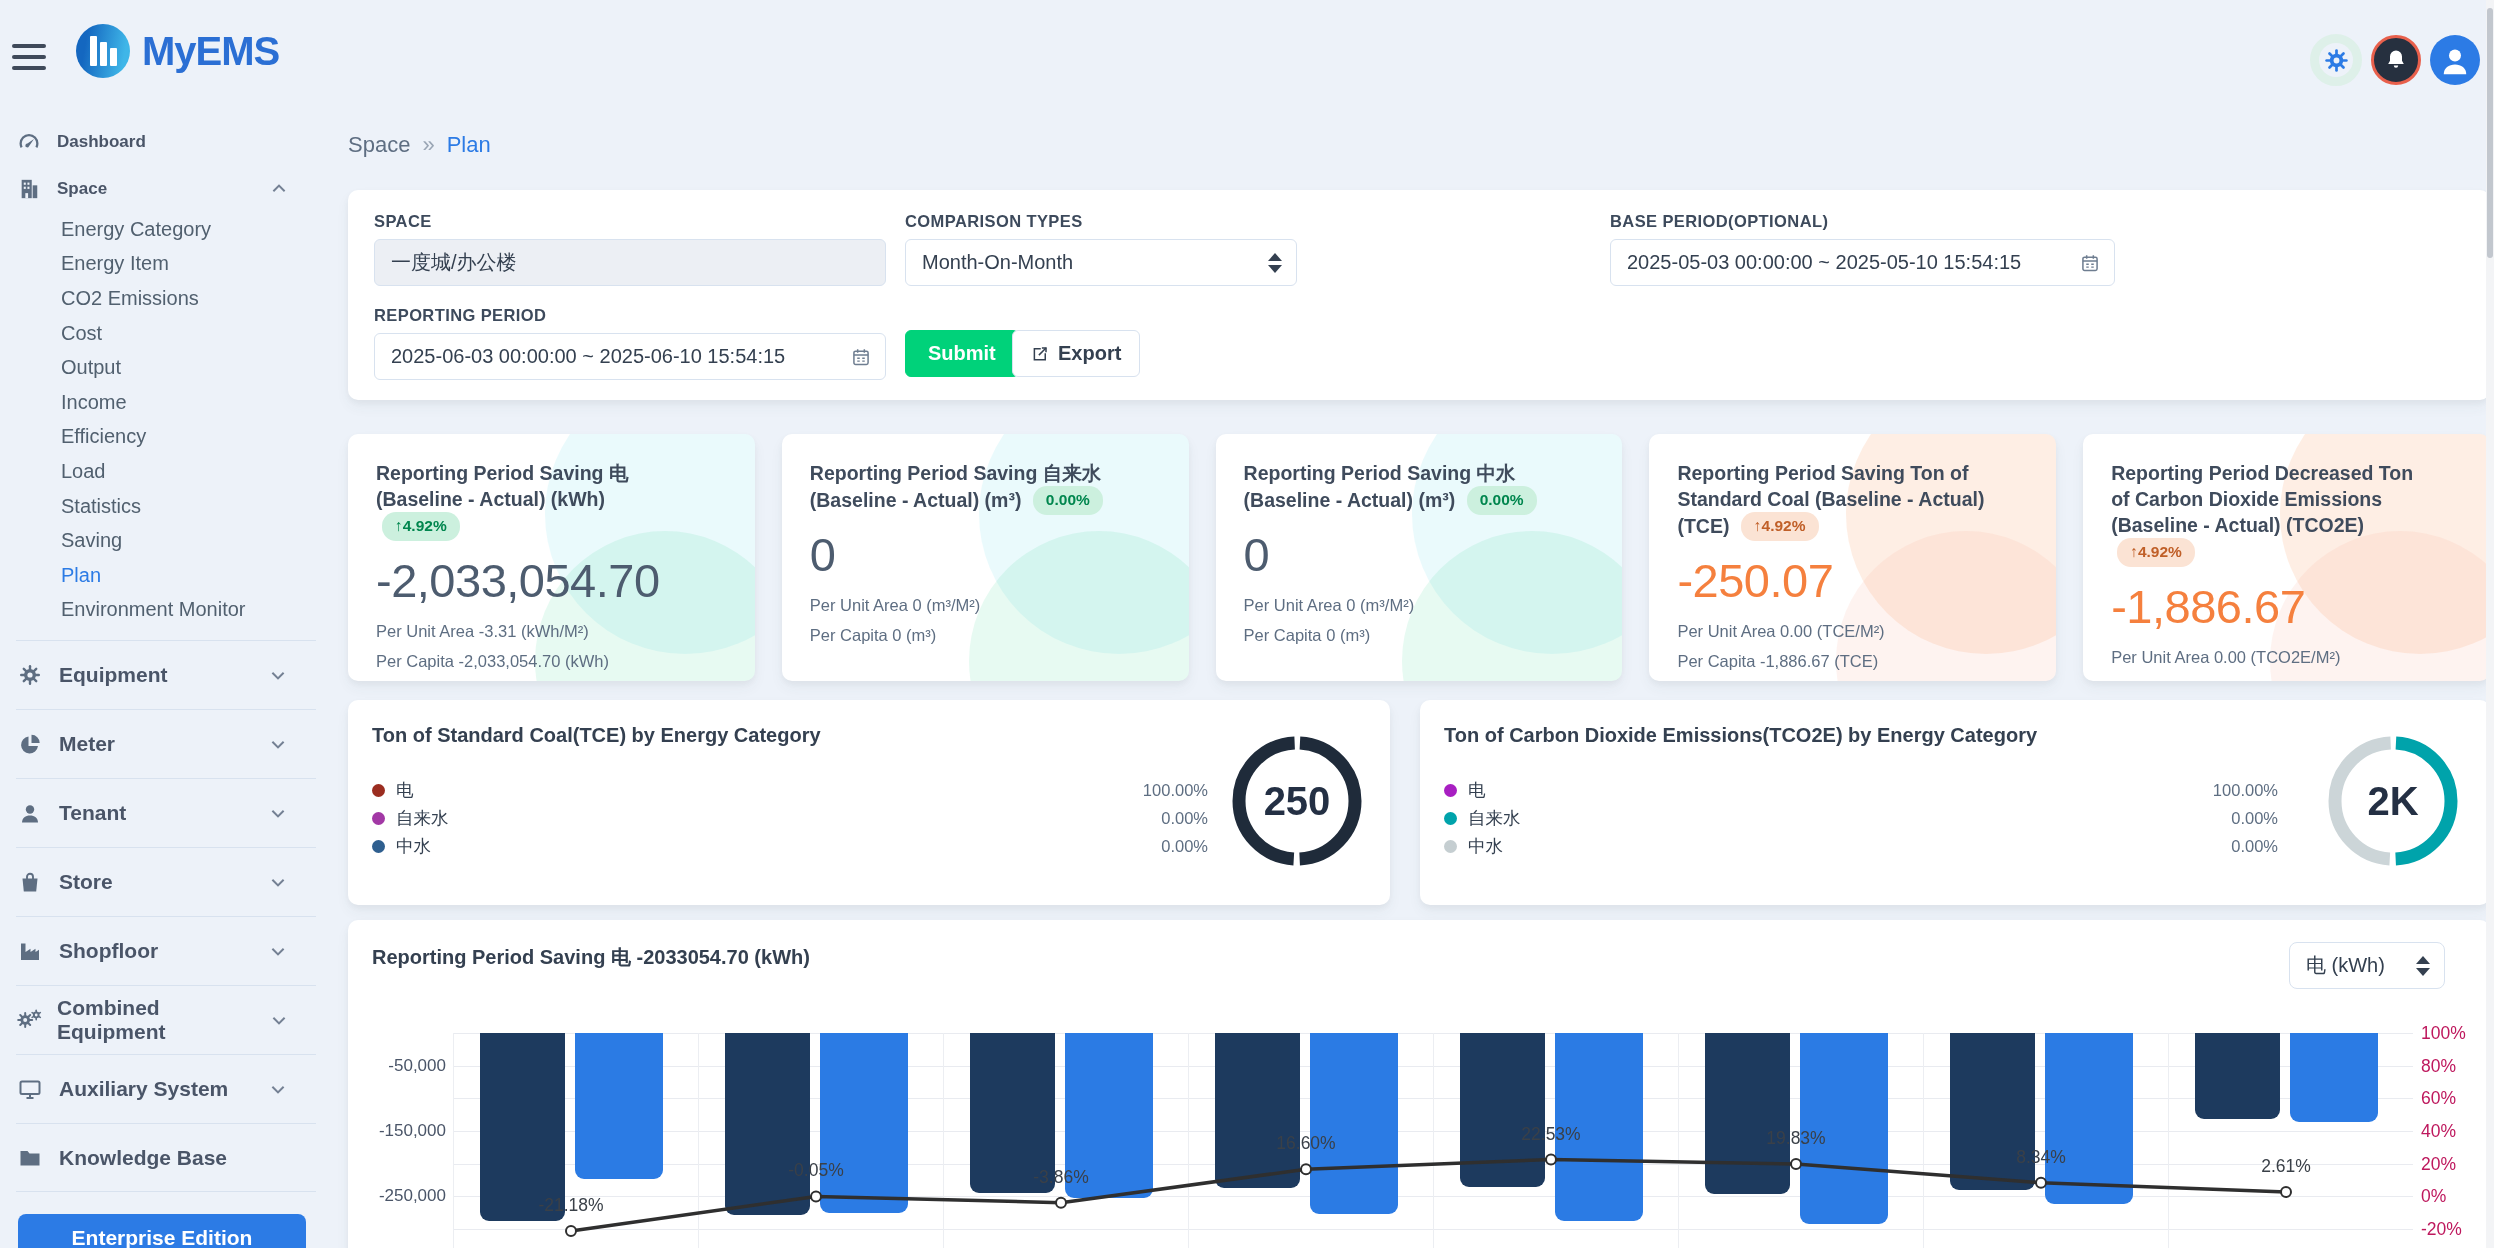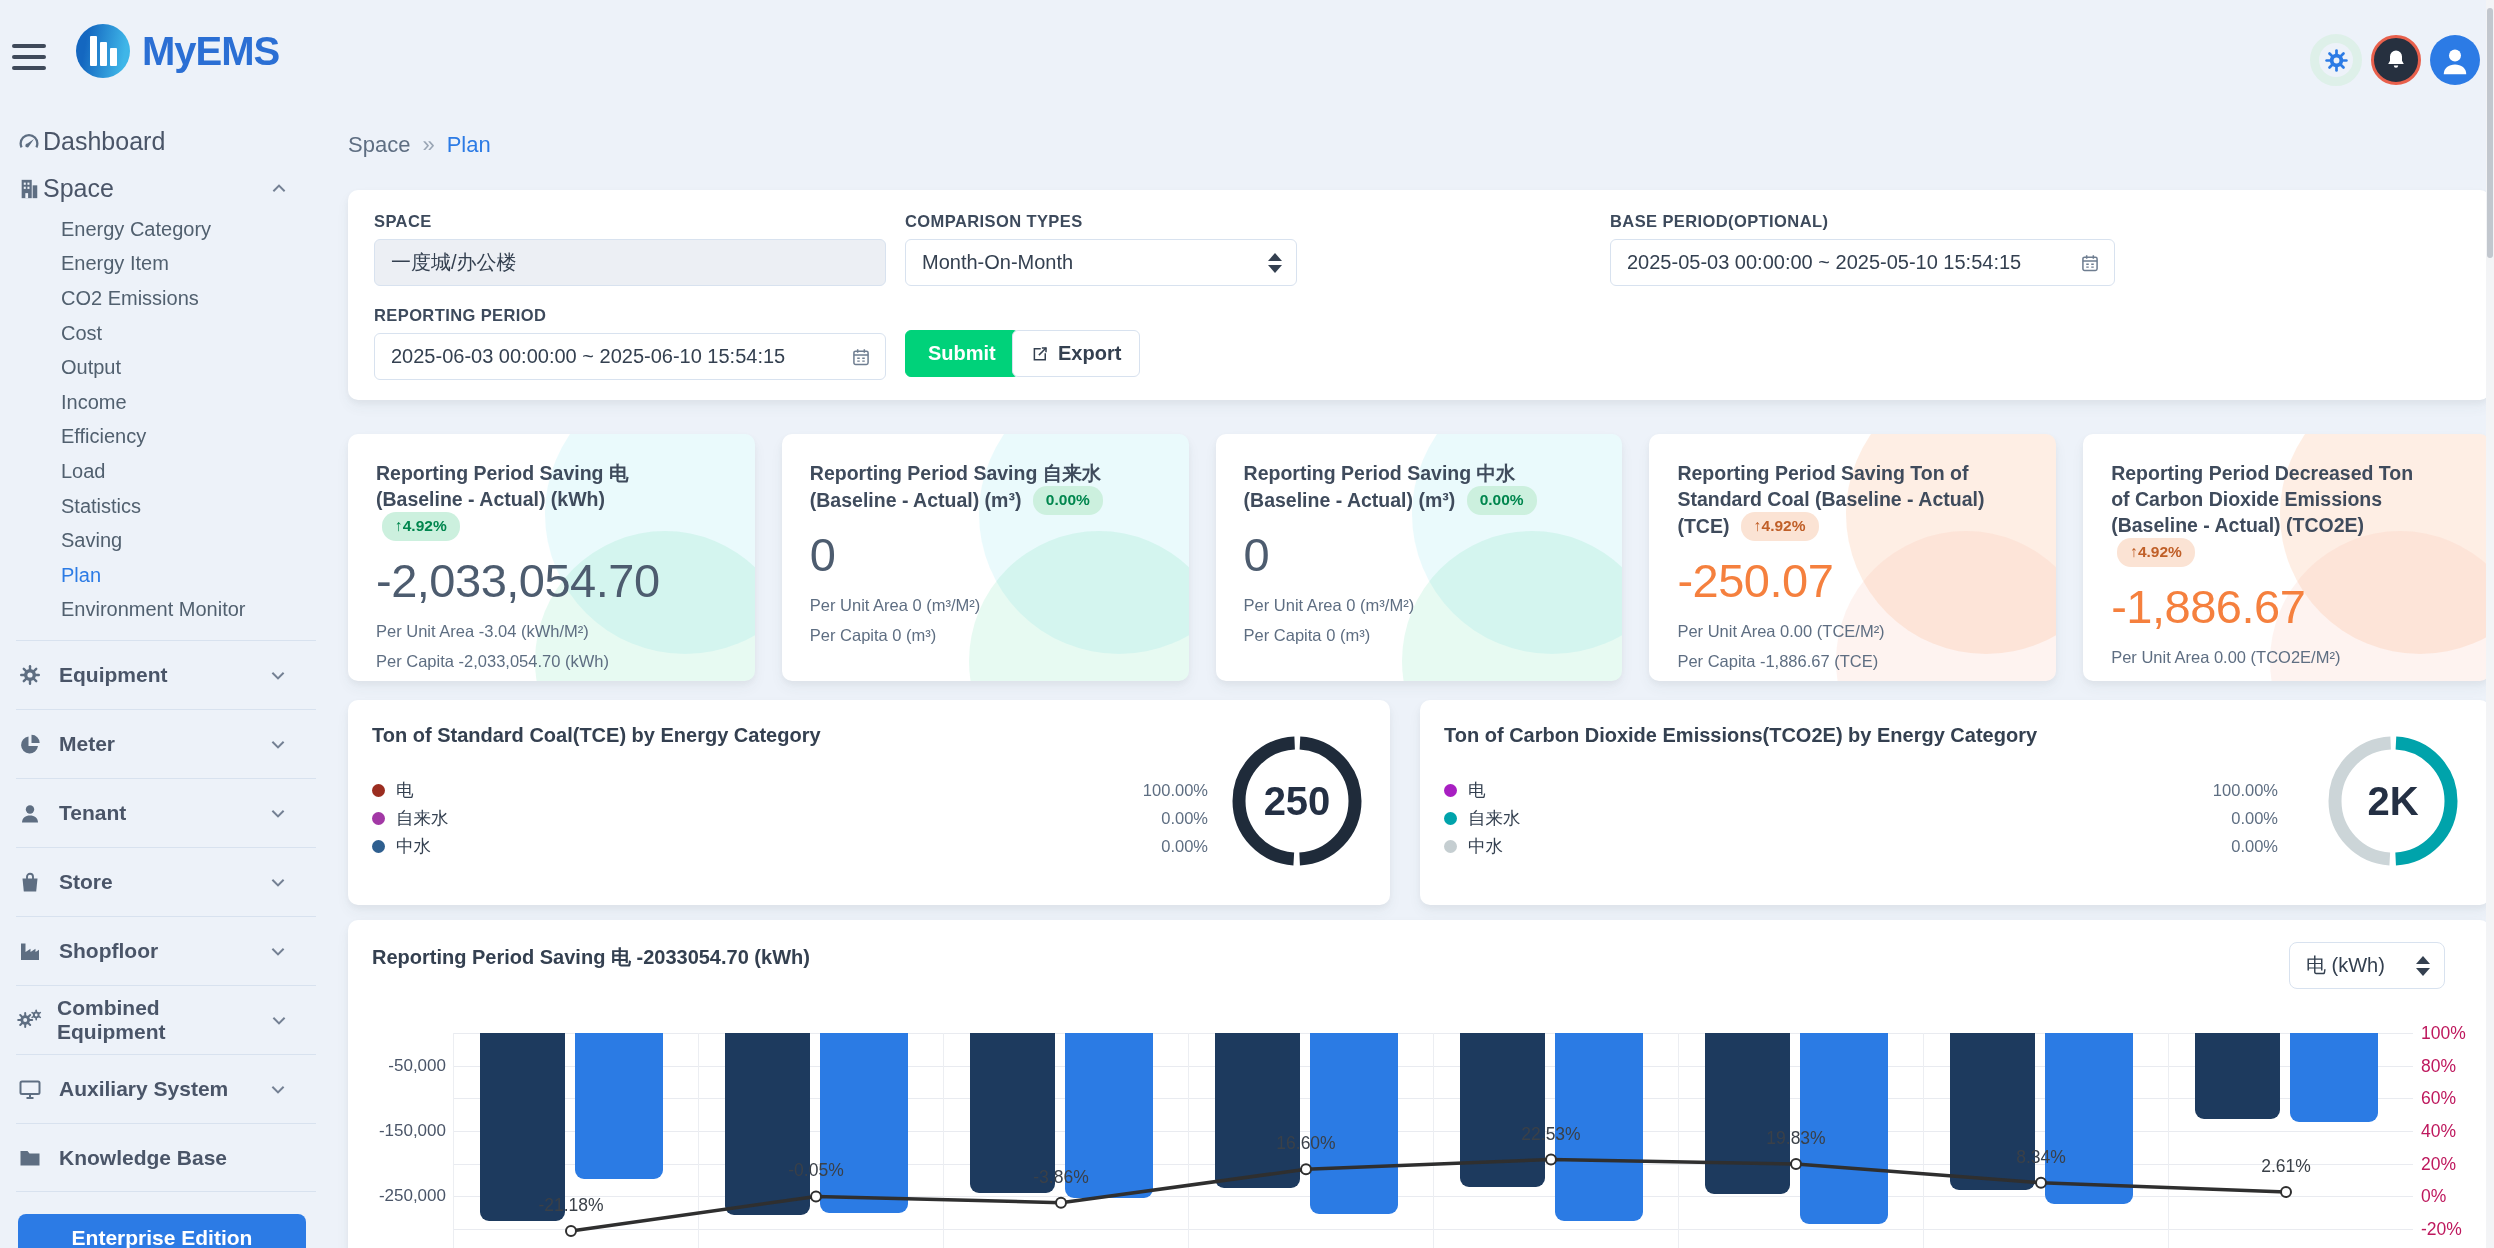--- a/index.html
+++ b/index.html
@@ -15,21 +15,21 @@
 
   
   .sidebar { position:absolute; left:0; top:0; width:332px; height:100%; padding:0 0 0 0; }
   .hamburger { position:absolute; left:12px; top:44px; width:36px; height:26px; cursor:pointer; }
   .hamburger span { display:block; height:4px; border-radius:2px; background:#3f4a5a; margin-bottom:7px; width:34px; }
   .brand { position:absolute; left:76px; top:24px; display:flex; align-items:center; gap:12px; cursor:pointer; }
   .brand-circle { width:54px; height:54px; border-radius:50%; background:linear-gradient(100deg,#1467c0 20%,#3fb6e8 85%); position:relative; overflow:hidden; }
   .brand-circle i { position:absolute; background:#fff; width:7px; border-radius:1px; }
   .brand-name { font-size:40px; font-weight:800; color:#2b6fd4; letter-spacing:-1px; }
   .nav { position:absolute; left:0; top:118px; width:332px; padding:0 16px; }
-  .nav-row { display:flex; align-items:center; gap:1px; height:47px; font-size:25px; font-weight:400; color:#4a5568; cursor:pointer; }
+  .nav-row { display:flex; align-items:center; gap:15px; height:47px; font-size:17px; font-weight:700; color:#4a5568; cursor:pointer; }
   .nav-row .ic { width:26px; color:#5e6e82; }
   .nav-row .chev { margin-left:auto; margin-right:24px; }
   .children { margin-left:45px; list-style:none; }
   .children li { height:34.6px; display:flex; align-items:center; font-size:20px; color:#51606f; cursor:pointer; }
   .children li.active { color:#2c7be5; }
   .groups { margin-top:13px; }
   .group-row { display:flex; align-items:center; gap:15px; height:69px; border-top:1px solid #d8e2ef; font-size:21px; font-weight:600; color:#4a5568; cursor:pointer; }
   .group-row:last-child { border-bottom:1px solid #d8e2ef; }
   .group-row .ic { width:28px; color:#5e6e82; }
   .group-row .chev { margin-left:auto; margin-right:24px; }
@@ -388,21 +388,21 @@
   </button>
 </div>
 
 <div class="cards">
     <div class="card">
       <div class="blob" style="right:-70px;top:-60px;width:280px;height:280px;background:rgba(95,220,235,.13)"></div>
       <div class="blob" style="right:-40px;bottom:-110px;width:260px;height:260px;background:rgba(60,210,150,.12)"></div>
       <div class="card-title">Reporting Period Saving 电 (Baseline - Actual) (kWh) <span class="badge green">↑4.92%</span></div>
       <div class="card-value">-2,033,054.70</div>
       <div class="card-sub">
-        <div>Per Unit Area -3.04 (kWh/M²)</div>
+        <div>Per Unit Area -3.31 (kWh/M²)</div>
         <div>Per Capita -2,033,054.70 (kWh)</div>
       </div>
     </div>
     <div class="card">
       <div class="blob" style="right:-70px;top:-60px;width:280px;height:280px;background:rgba(95,220,235,.13)"></div>
       <div class="blob" style="right:-40px;bottom:-110px;width:260px;height:260px;background:rgba(60,210,150,.12)"></div>
       <div class="card-title">Reporting Period Saving 自来水 (Baseline - Actual) (m³) <span class="badge green">0.00%</span></div>
       <div class="card-value">0</div>
       <div class="card-sub">
         <div>Per Unit Area 0 (m³/M²)</div>

